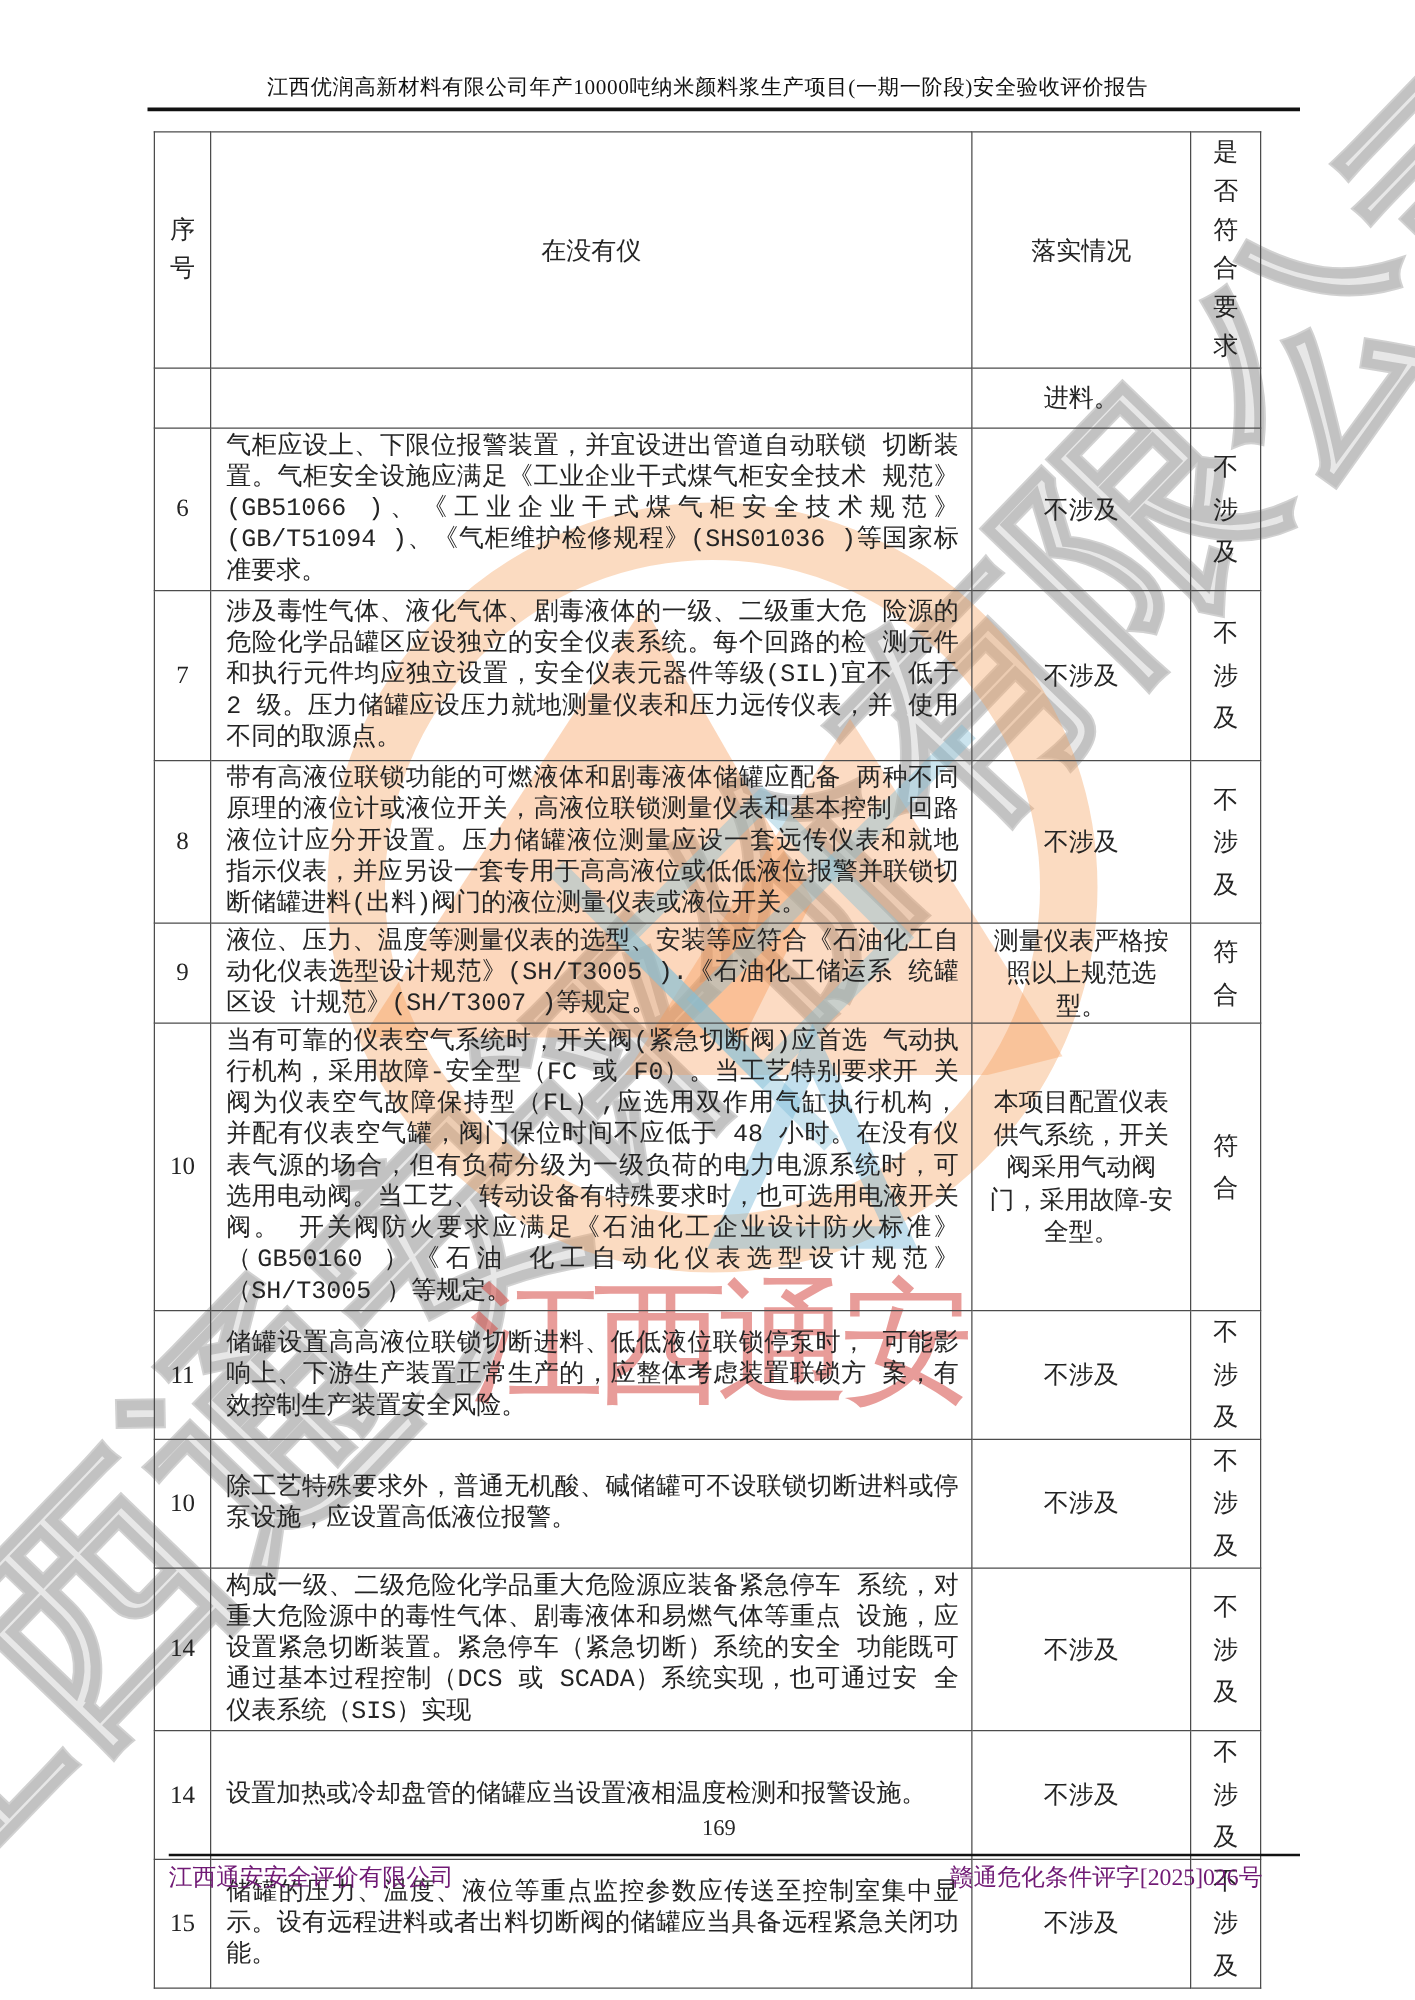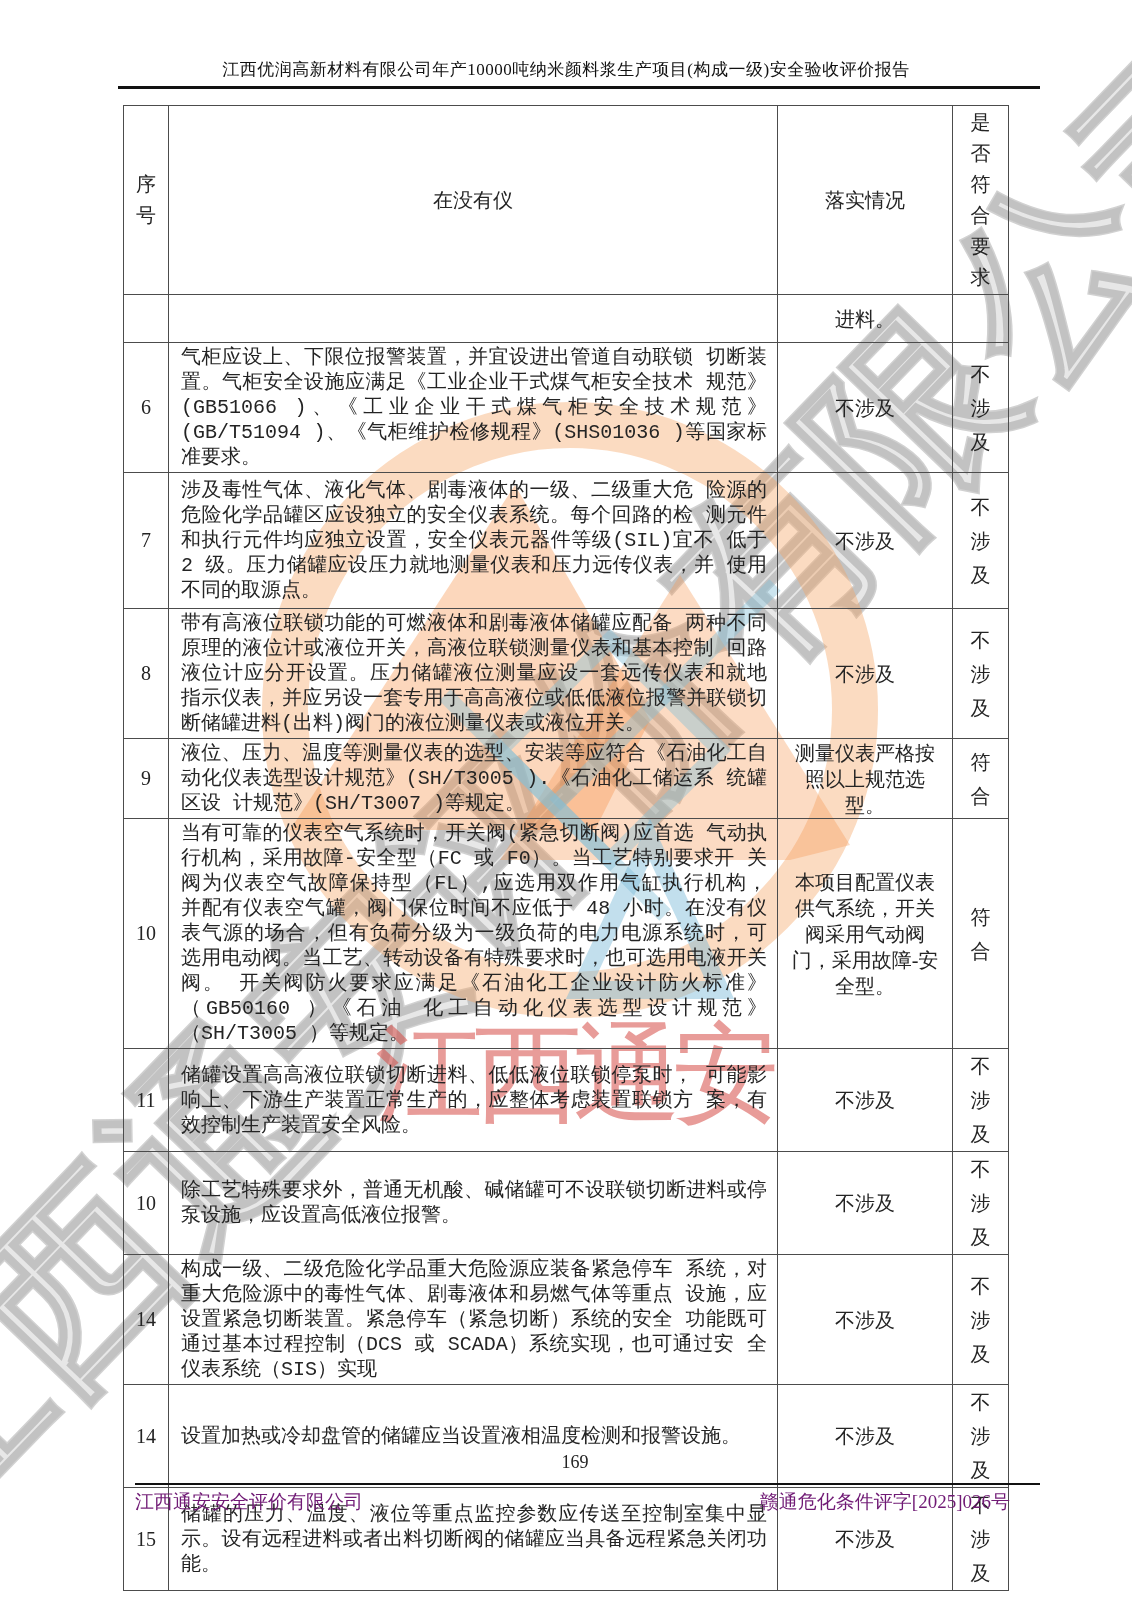--- a/index.html
+++ b/index.html
@@ -69,21 +69,21 @@
         <path d="M250,360 L360,250 L470,360 L360,470 Z"></path>
         <path d="M305,415 L525,195"></path>
         <path d="M195,305 L415,525"></path>
       </g>
       <path d="M330,600 L400,450 L470,600 Z" fill="none" stroke="rgba(120,185,215,0.45)" stroke-width="18"></path>
     </svg>
   </div>
 
   <div class="wm wm-red">江西通安</div>
 
-  <div class="doc-title">江西优润高新材料有限公司年产10000吨纳米颜料浆生产项目(构成一级)安全验收评价报告</div>
+  <div class="doc-title">江西优润高新材料有限公司年产10000吨纳米颜料浆生产项目(一期一阶段)安全验收评价报告</div>
   <div class="rule-top"></div>
 
   <table class="main">
     <colgroup>
       <col style="width:45px">
         <col style="width:609px">
         <col style="width:175px">
         <col style="width:56px">
     </colgroup>
     <tbody>

